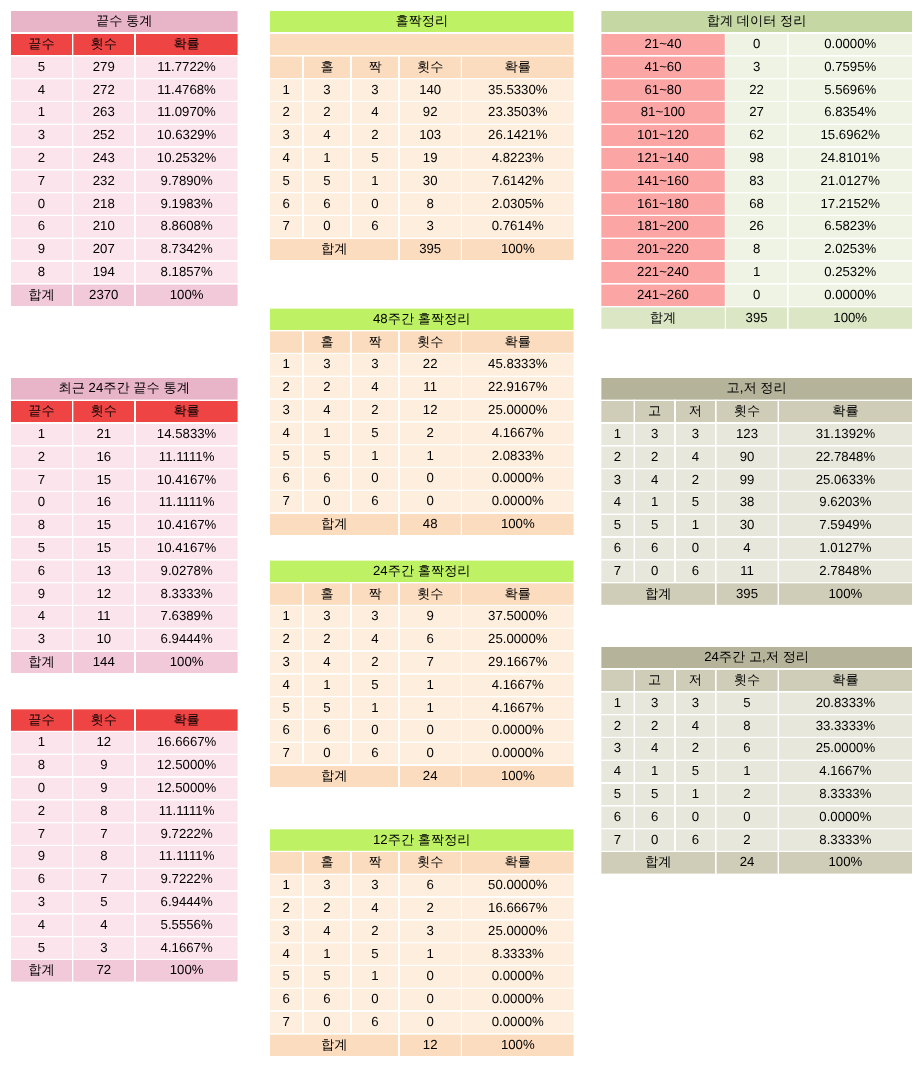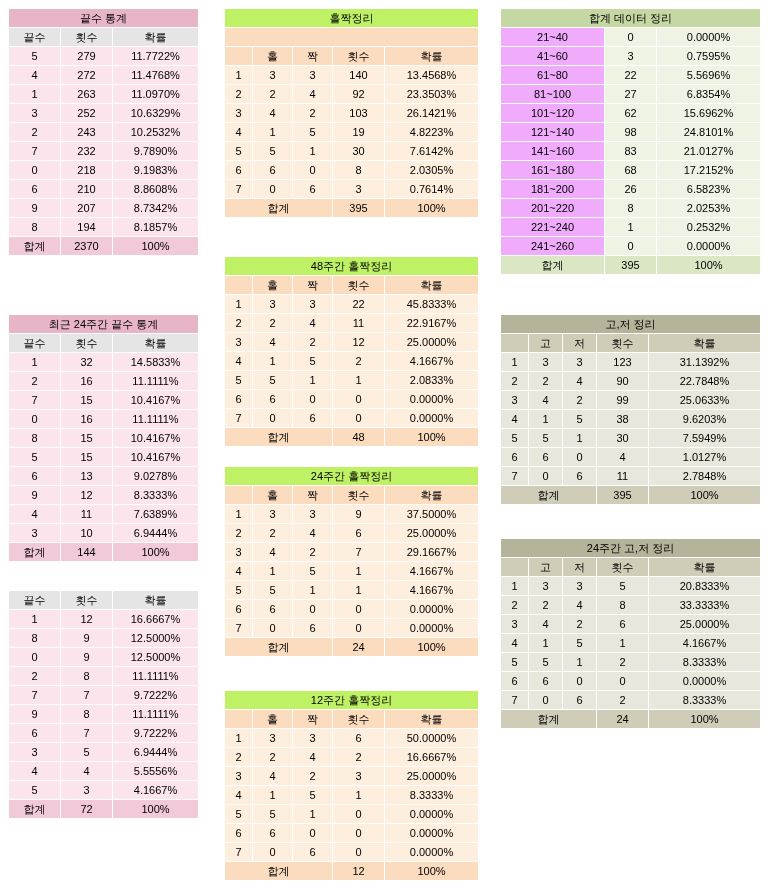--- a/index.html
+++ b/index.html
@@ -22,35 +22,35 @@
     text-align:center;
     font-weight:normal;
     font-size:11px;
     white-space:nowrap;
     overflow:hidden;
   }
   .title{font-weight:bold;font-size:12px;}
 
   
   .pk-title{background:#e8b4c8;color:#000;}
-  .pk-head{background:#e5e5e5;}
+  .pk-head{background:#ef4444;}
   .pk-cell{background:#fbe4ec;}
   .pk-sum{background:#f2c9d8;font-weight:normal;}
 
   
   .or-title{background:#bef264;}
   .or-sub{background:#fbdcbf;}
   .or-head{background:#fbdcbf;}
   .or-cell{background:#fdeedd;}
   .or-idx{background:#fdeedd;}
   .or-sum{background:#fbdcbf;}
 
   
   .gr-title{background:#c5d8a4;}
-  .gr-head{background:#f0abfc;}
+  .gr-head{background:#fca5a5;}
   .gr-cell{background:#eef3e3;}
   .gr-sum{background:#dbe7c4;}
 
   
   .ol-title{background:#b5b49a;}
   .ol-head{background:#cfcdb8;}
   .ol-cell{background:#e8e7dc;}
   .ol-sum{background:#cfcdb8;}
 </style>
 </head>
@@ -142,21 +142,21 @@
         <tr>
       <td class="pk-title title" colspan="3">최근 24주간 끝수 통계</td>
     </tr>
     <tr>
       <td class="pk-head">끝수</td>
       <td class="pk-head">횟수</td>
       <td class="pk-head">확률</td>
     </tr>
     <tr>
           <td class="pk-cell">1</td>
-          <td class="pk-cell">32</td>
+          <td class="pk-cell">21</td>
           <td class="pk-cell">14.5833%</td>
         </tr>
     <tr>
           <td class="pk-cell">2</td>
           <td class="pk-cell">16</td>
           <td class="pk-cell">11.1111%</td>
         </tr>
     <tr>
           <td class="pk-cell">7</td>
           <td class="pk-cell">15</td>
@@ -299,21 +299,21 @@
       <td class="or-head">홀</td>
       <td class="or-head">짝</td>
       <td class="or-head">횟수</td>
       <td class="or-head">확률</td>
     </tr>
     <tr>
           <td class="or-idx">1</td>
           <td class="or-cell">3</td>
           <td class="or-cell">3</td>
           <td class="or-cell">140</td>
-          <td class="or-cell">13.4568%</td>
+          <td class="or-cell">35.5330%</td>
         </tr>
     <tr>
           <td class="or-idx">2</td>
           <td class="or-cell">2</td>
           <td class="or-cell">4</td>
           <td class="or-cell">92</td>
           <td class="or-cell">23.3503%</td>
         </tr>
     <tr>
           <td class="or-idx">3</td>

